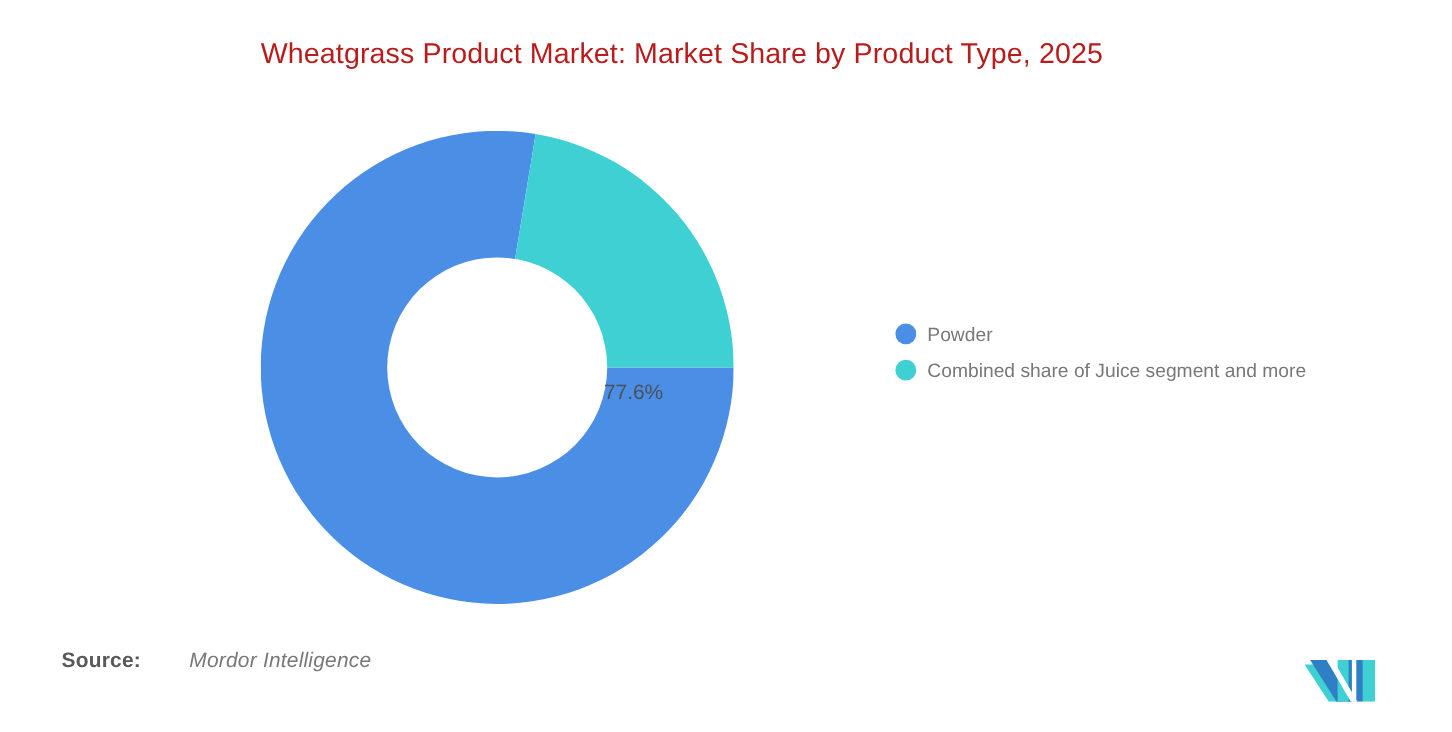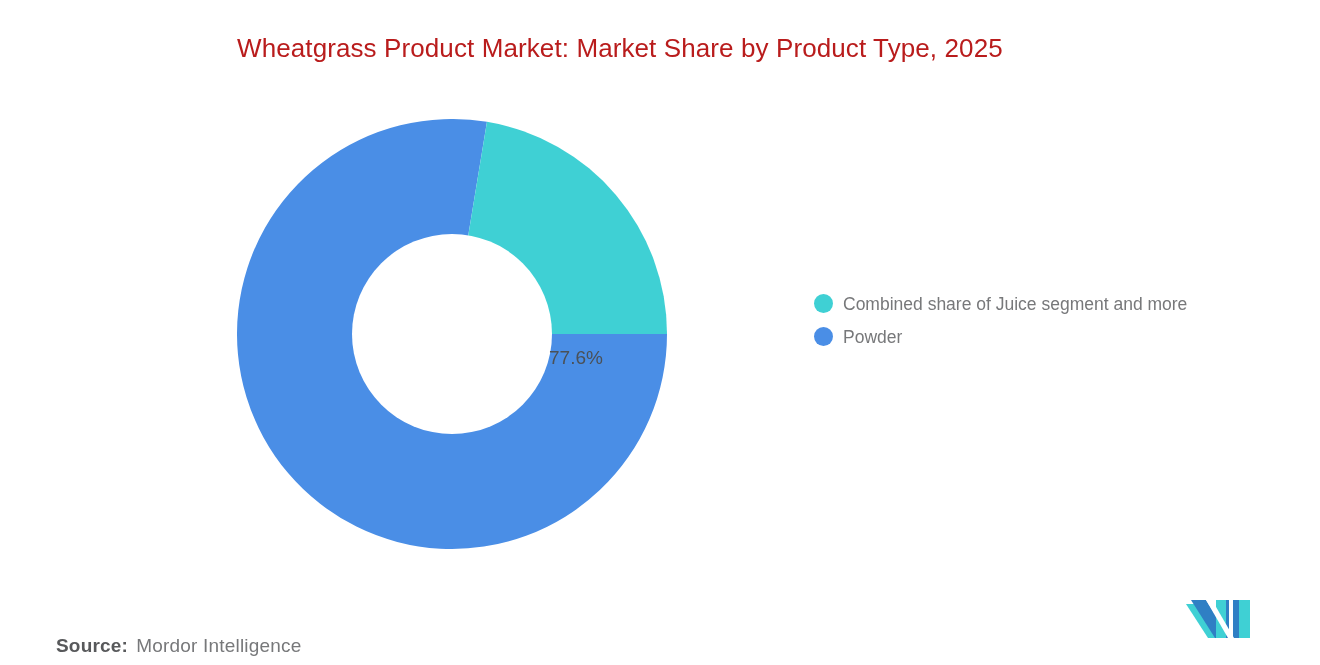--- a/index.html
+++ b/index.html
@@ -76,37 +76,39 @@
     font-size: 17.5px;
     line-height: 22px;
     color: #77787a;
     white-space: nowrap;
   }
 
   
   #source-line {
     position: absolute;
     left: 56px;
-    top: 635px;
+    top: 590px;
     display: flex;
     align-items: flex-end;
     white-space: nowrap;
+    gap: 36px;
   }
   #source-label {
     font-size: 19px;
     font-weight: 700;
     color: #58595b;
     letter-spacing: 0.2px;
   }
   #source-value {
     margin-left: 8px;
     font-size: 19px;
     font-weight: 400;
     color: #77787a;
     letter-spacing: 0.2px;
+    font-style: italic;
   }
 
   
   #brand-logo {
     position: absolute;
     left: 1186px;
     top: 598px;
     width: 66px;
     height: 40px;
   }
@@ -131,27 +133,27 @@
 
     <circle cx="215" cy="215" r="100" fill="#ffffff"></circle>
   </svg>
 
   <div id="slice-label-powder">77.6%</div>
 </div>
 
 <div id="legend">
 
   <div class="legend-item">
-    <span class="legend-dot" style="background:#3fd0d4"></span>
-    <span class="legend-text">Combined share of Juice segment and more</span>
+    <span class="legend-dot" style="background:#4a8ee6"></span>
+    <span class="legend-text">Powder</span>
   </div>
 
   <div class="legend-item">
-    <span class="legend-dot" style="background:#4a8ee6"></span>
-    <span class="legend-text">Powder</span>
+    <span class="legend-dot" style="background:#3fd0d4"></span>
+    <span class="legend-text">Combined share of Juice segment and more</span>
   </div>
 
 </div>
 
 <div id="source-line">
   <span id="source-label">Source:</span>
   <span id="source-value">Mordor Intelligence</span>
 </div>
 
 <div id="brand-logo">

